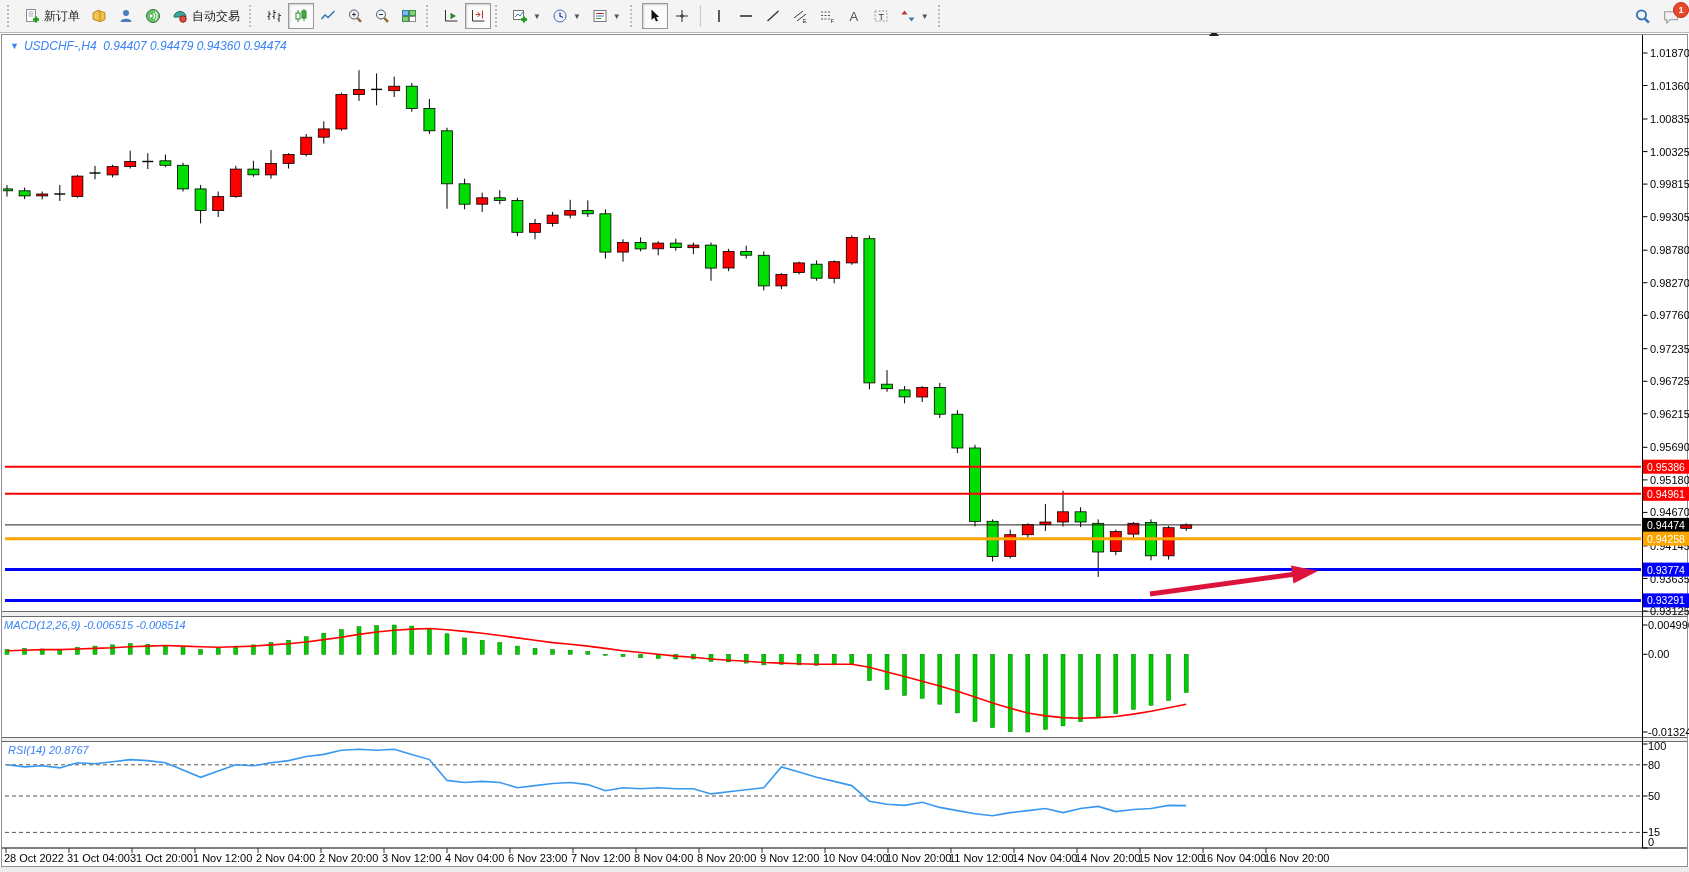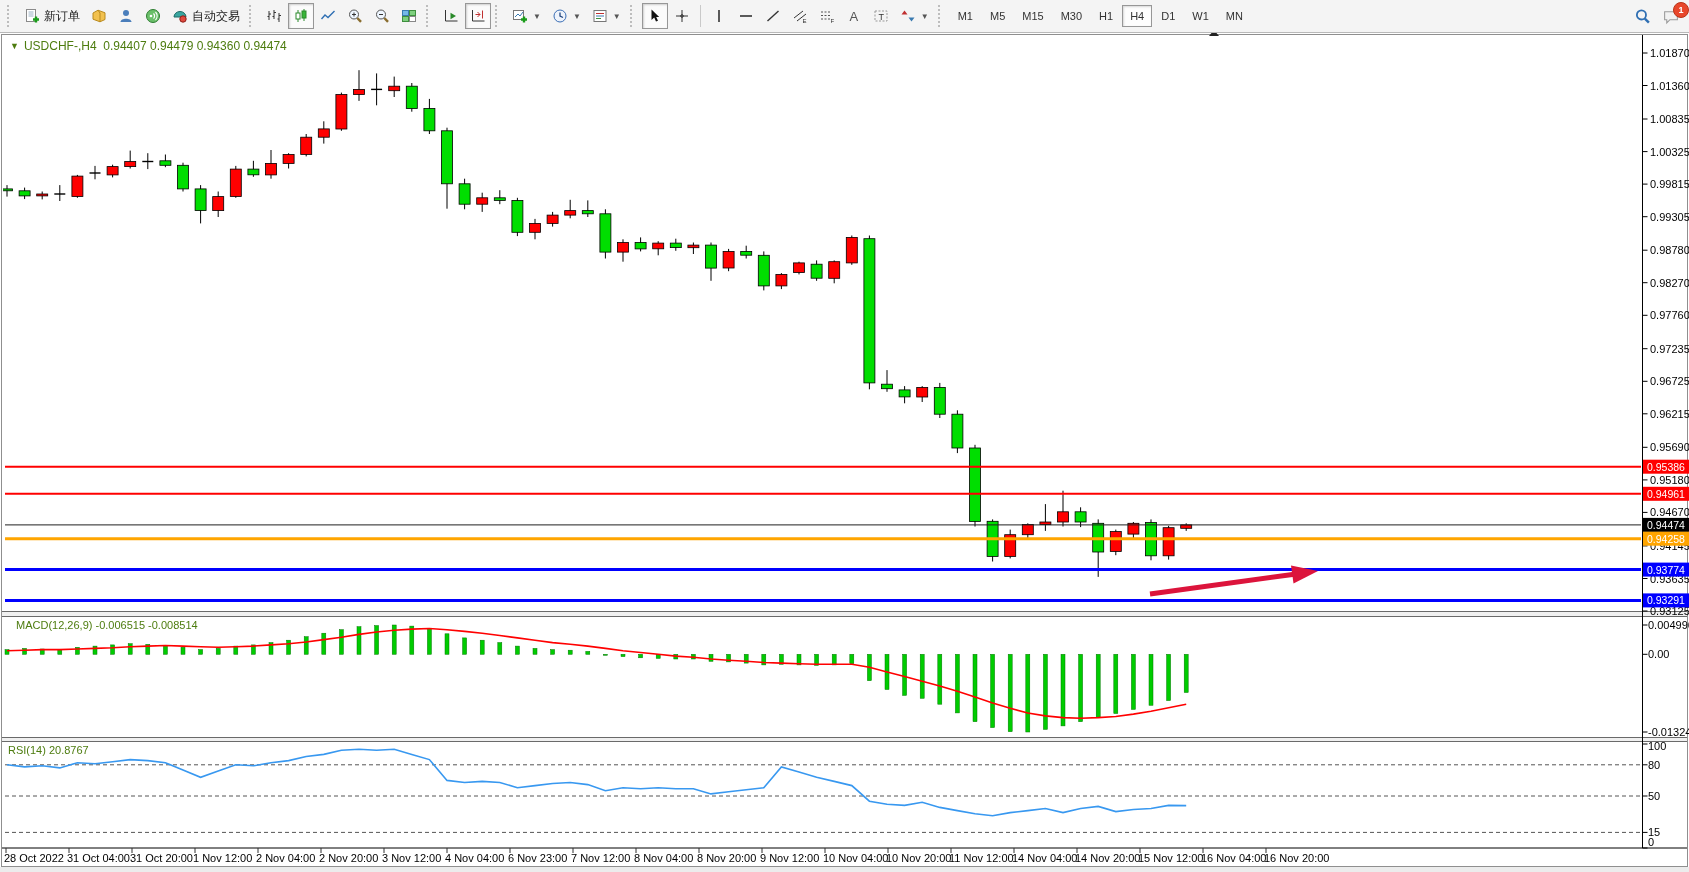--- a/index.html
+++ b/index.html
@@ -20,24 +20,24 @@
   .tf-group{display:flex;align-items:center;gap:1px;}
   .tf-btn{height:22px;padding:0 7px;font-size:11px;color:#333;border:1px solid transparent;background:transparent;
           font-family:"Liberation Sans",sans-serif;}
   .tf-btn.active{border:1px solid #979797;background:#fdfdfd;box-shadow:inset 1px 1px 2px rgba(0,0,0,.15);}
   .spacer{flex:1;}
   .chat-wrap{position:relative;}
   .badge{position:absolute;top:-1px;right:-4px;width:14px;height:14px;border-radius:50%;background:#e8472b;
          color:#fff;font-size:9px;font-weight:bold;display:flex;align-items:center;justify-content:center;border:1px solid #b93317;}
   
   #chartSvg{position:absolute;top:0;left:0;pointer-events:none;}
-  .ovl{position:absolute;font-size:12px;color:#4d7c0f;white-space:nowrap;z-index:3;}
+  .ovl{position:absolute;font-size:12px;color:#3b82f6;white-space:nowrap;z-index:3;font-style:italic;}
   .chart-title{left:10px;top:39px;}
   .tri{font-size:9px;margin-right:5px;position:relative;top:-1px;}
-  .macd-label{left:16px;top:619px;font-size:11px;}
+  .macd-label{left:4px;top:619px;font-size:11px;}
   .rsi-label{left:8px;top:744px;font-size:11px;}
 </style>
 </head>
 <body>
 
 <div class="toolbar">
   <span class="grip"></span>
 
   <button class="tbtn">
     <span>
@@ -272,31 +272,20 @@
         <svg width="16" height="16" viewBox="0 0 16 16">
           <path d="M4.5 2.5 l3 4 h-6 z" fill="#c03030"></path>
           <path d="M11.5 13.5 l-3 -4 h6 z" fill="#3a7ab0"></path>
         </svg>
       </span>
     <span class="caret">▼</span>
   </button>
 
   <span class="grip"></span>
 
-  <div class="tf-group" id="tfGroup">
-      <button class="tf-btn">M1</button>
-      <button class="tf-btn">M5</button>
-      <button class="tf-btn">M15</button>
-      <button class="tf-btn">M30</button>
-      <button class="tf-btn">H1</button>
-      <button class="tf-btn active">H4</button>
-      <button class="tf-btn">D1</button>
-      <button class="tf-btn">W1</button>
-      <button class="tf-btn">MN</button>
-    </div>
 
   <span class="spacer"></span>
 
   <button class="tbtn">
     <span>
         <svg width="17" height="17" viewBox="0 0 16 16">
           <circle cx="7" cy="6.5" r="4.3" fill="none" stroke="#2f6fb3" stroke-width="1.7"></circle>
           <path d="M10.2 10 L14 13.8" stroke="#2f6fb3" stroke-width="2.3"></path>
         </svg>
       </span>

